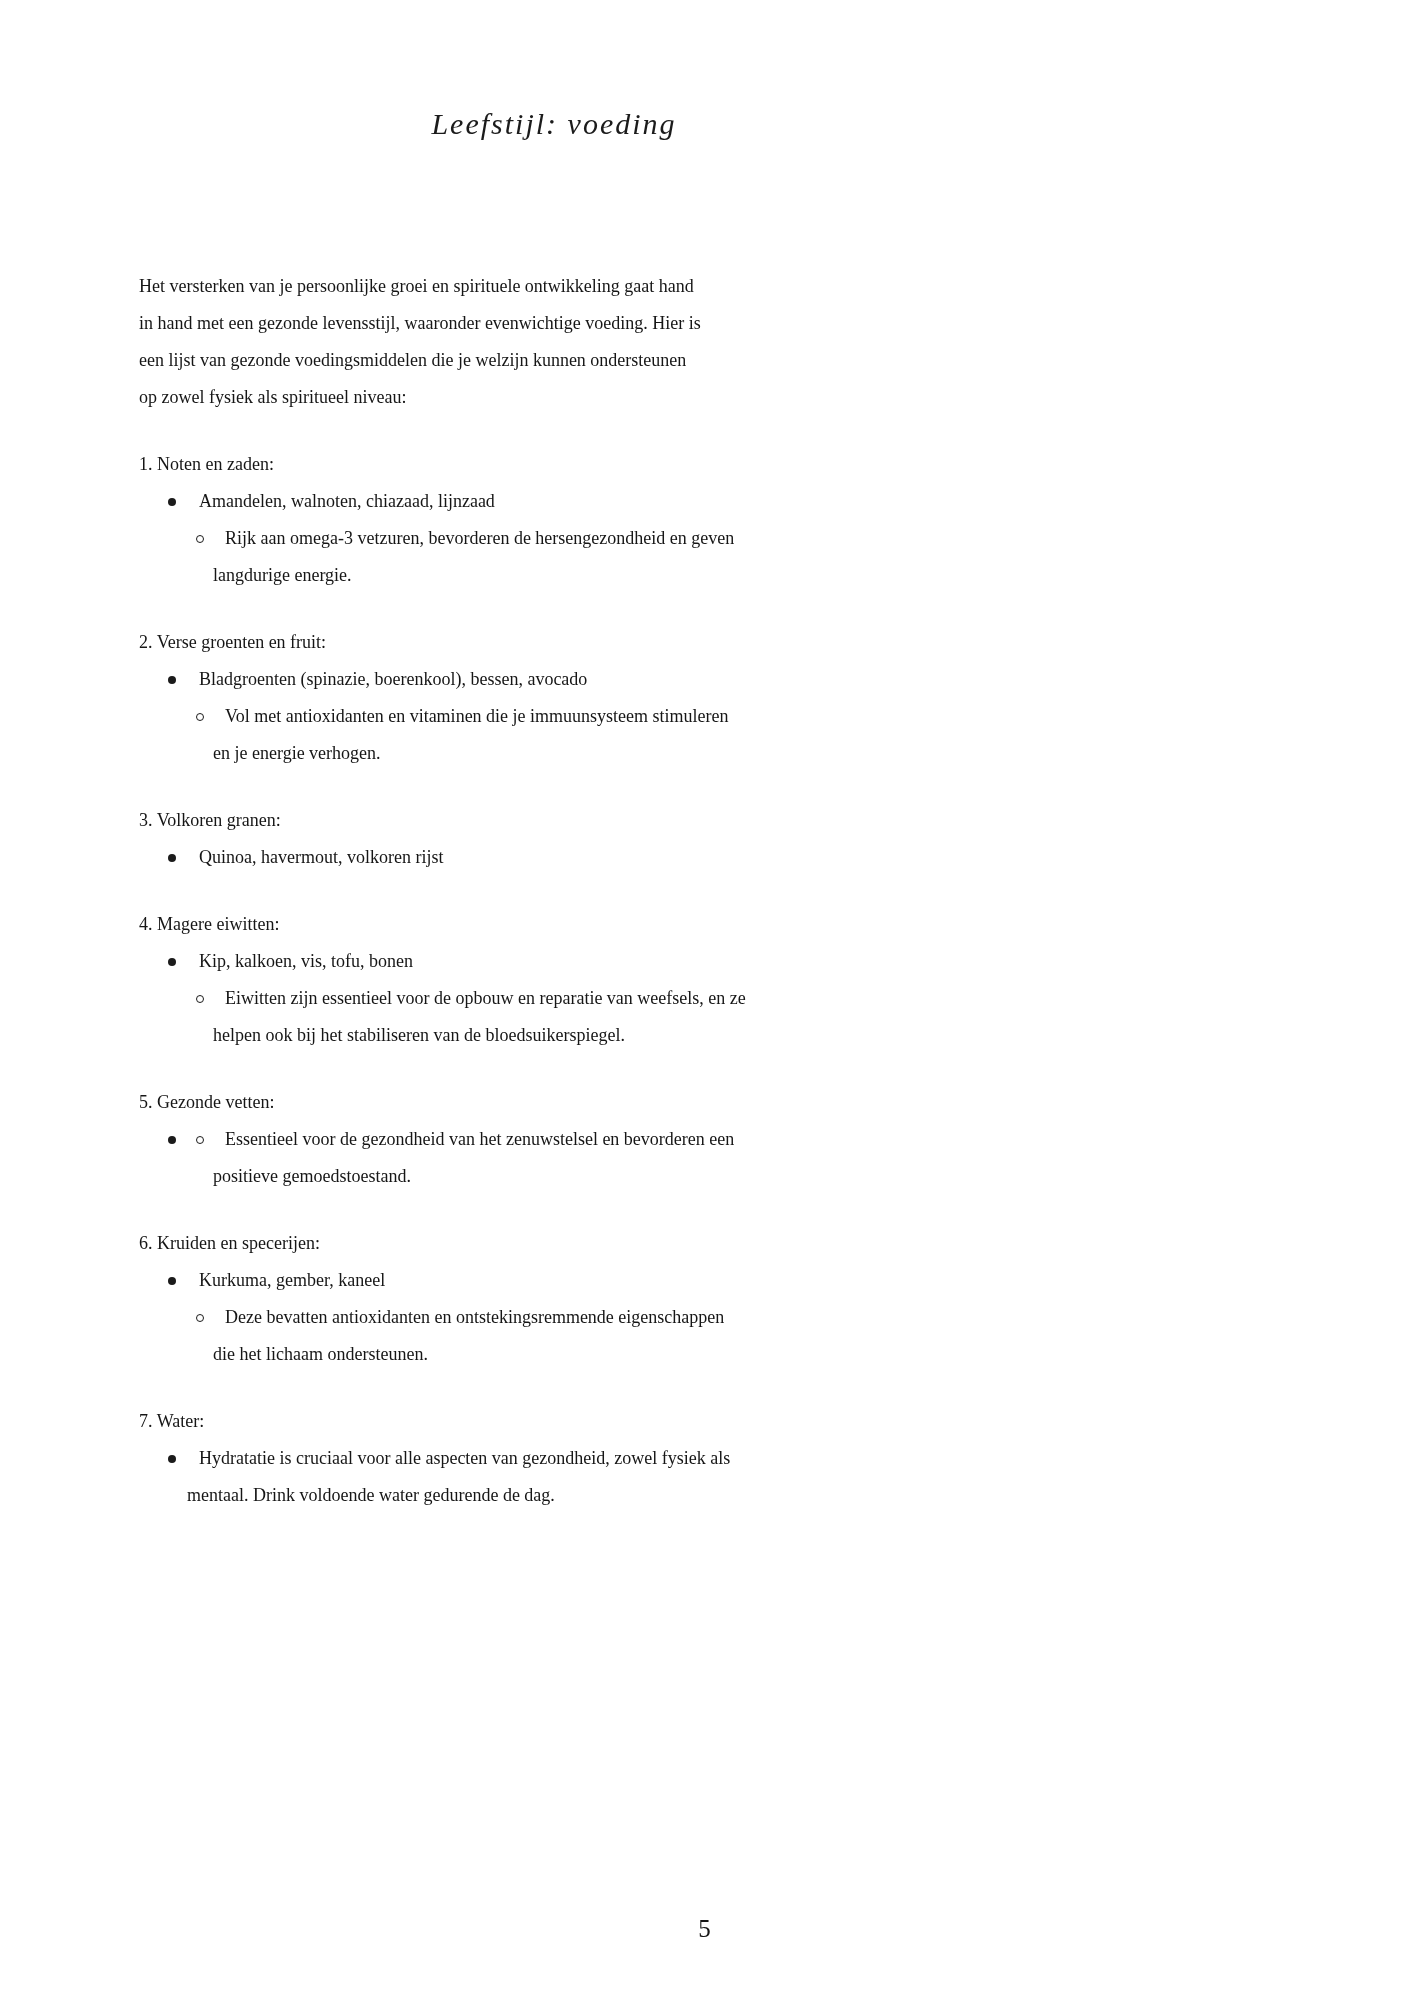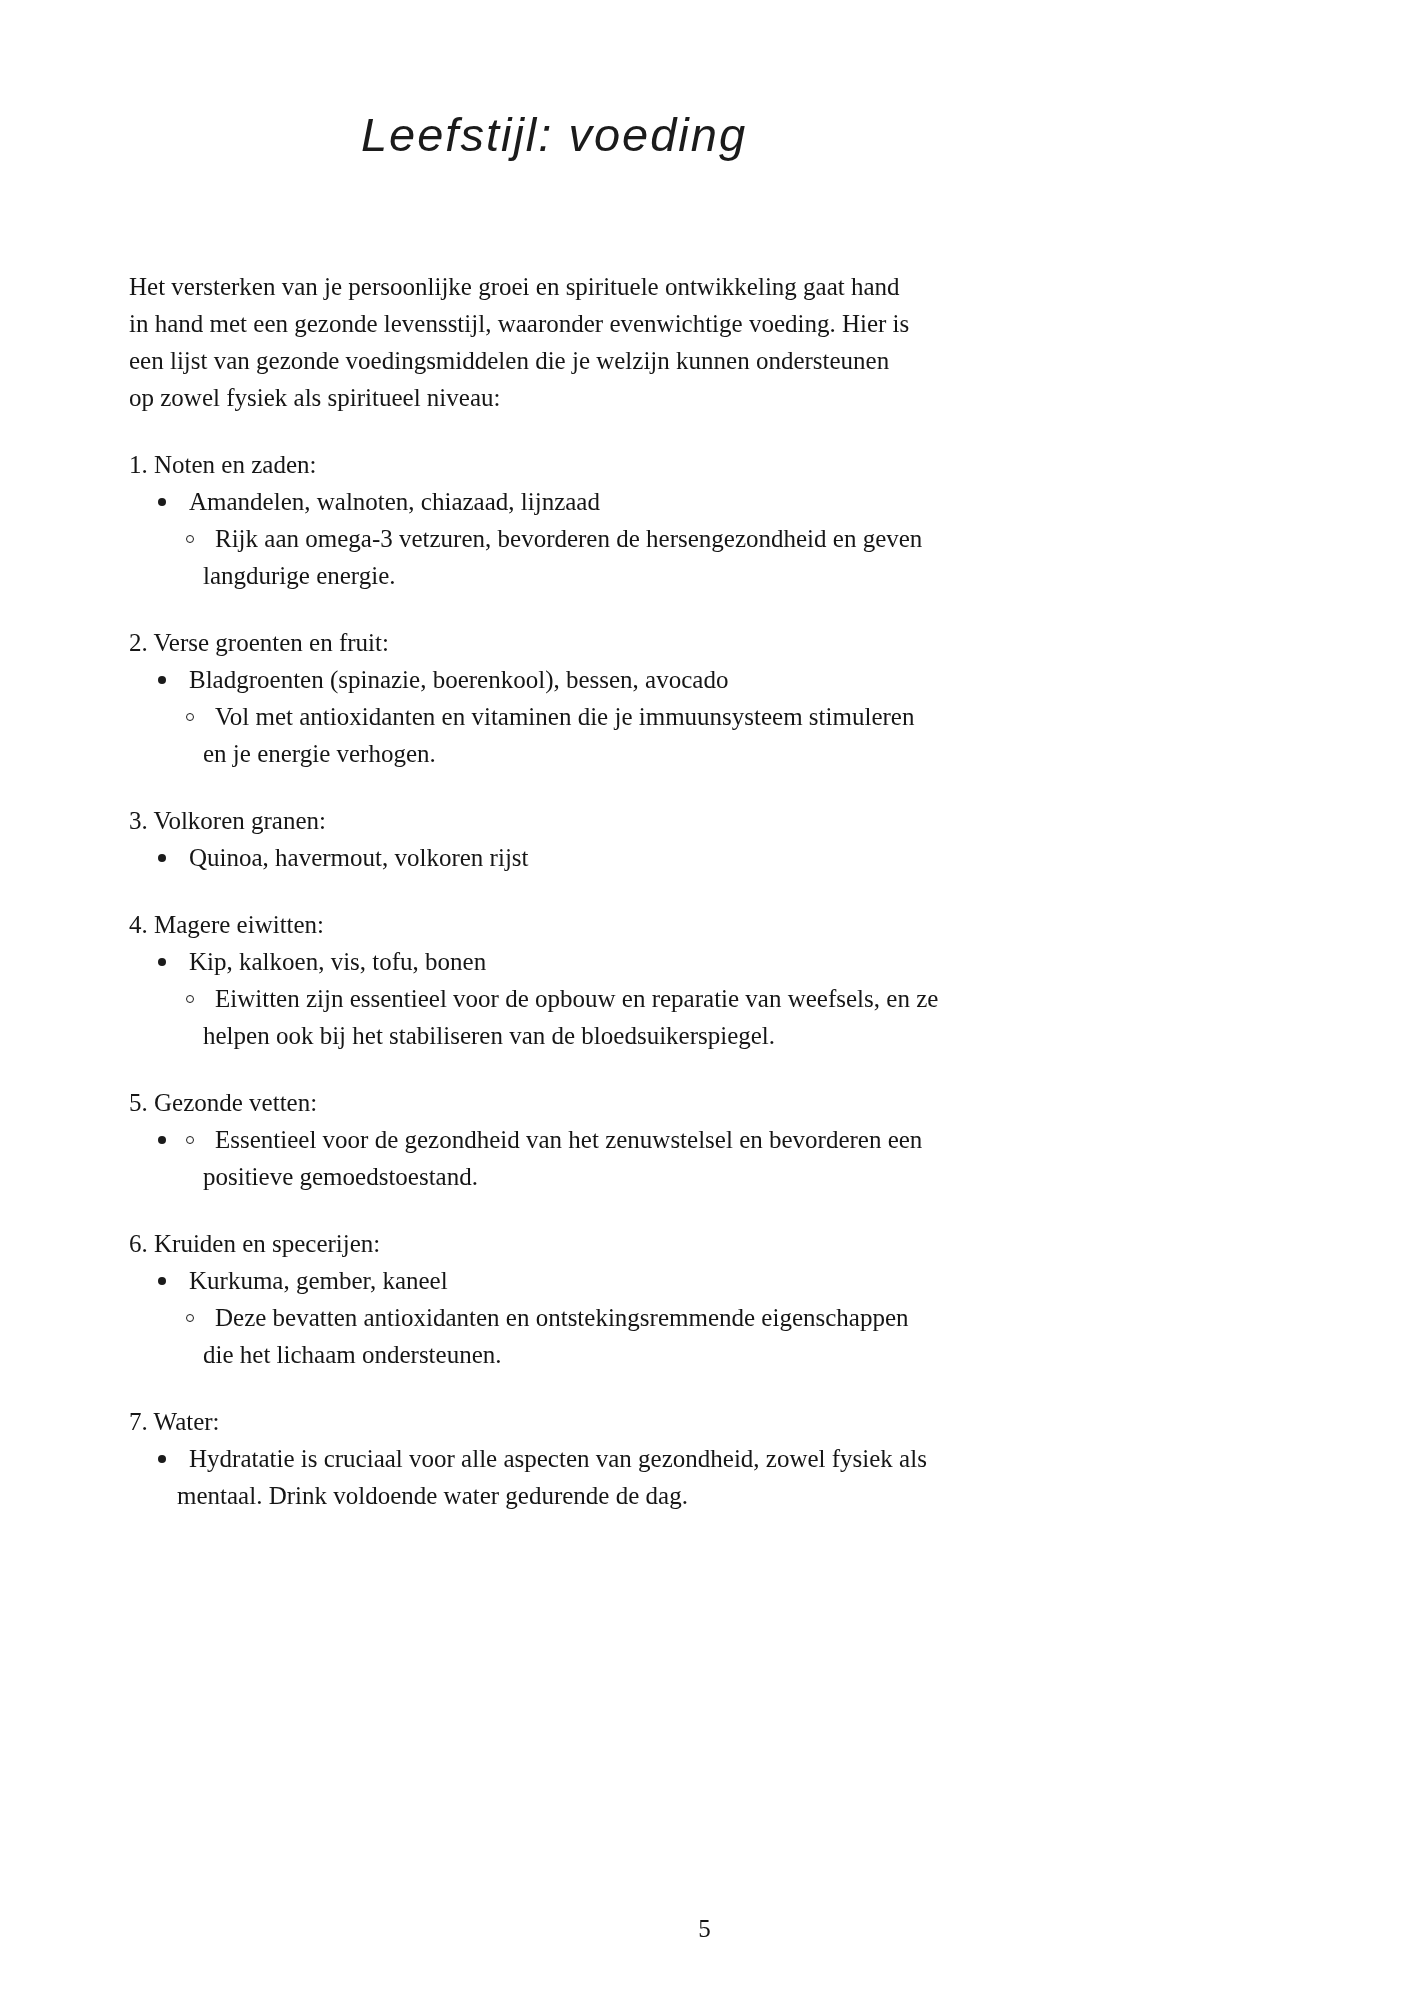--- a/index.html
+++ b/index.html
@@ -11,34 +11,34 @@
     color: #161616;
     font-family: "Liberation Serif", serif;
     overflow: hidden;
   }
   .title {
     position: absolute;
     top: 104px;
     left: 143px;
     width: 822px;
     text-align: center;
-    font-family: Liberation Sans, sans-serif;
+    font-family: Liberation Serif, serif;
     font-style: italic;
-    font-size: 47px;
+    font-size: 30px;
     line-height: 1.3;
     letter-spacing: 2px;
     color: #1b1b1b;
     white-space: nowrap;
   }
   .content {
     position: absolute;
     top: 268px;
-    left: 129px;
+    left: 139px;
     width: 830px;
-    font-size: 25px;
+    font-size: 18px;
     line-height: 37px;
   }
   .intro {
     margin: 0;
     white-space: pre-line;
   }
   .sec { margin: 30px 0 0 0; }
   .sec-heading { margin: 0; }
   .li1, .li2 { position: relative; margin: 0; }
   .li1 { padding-left: 48px; }

